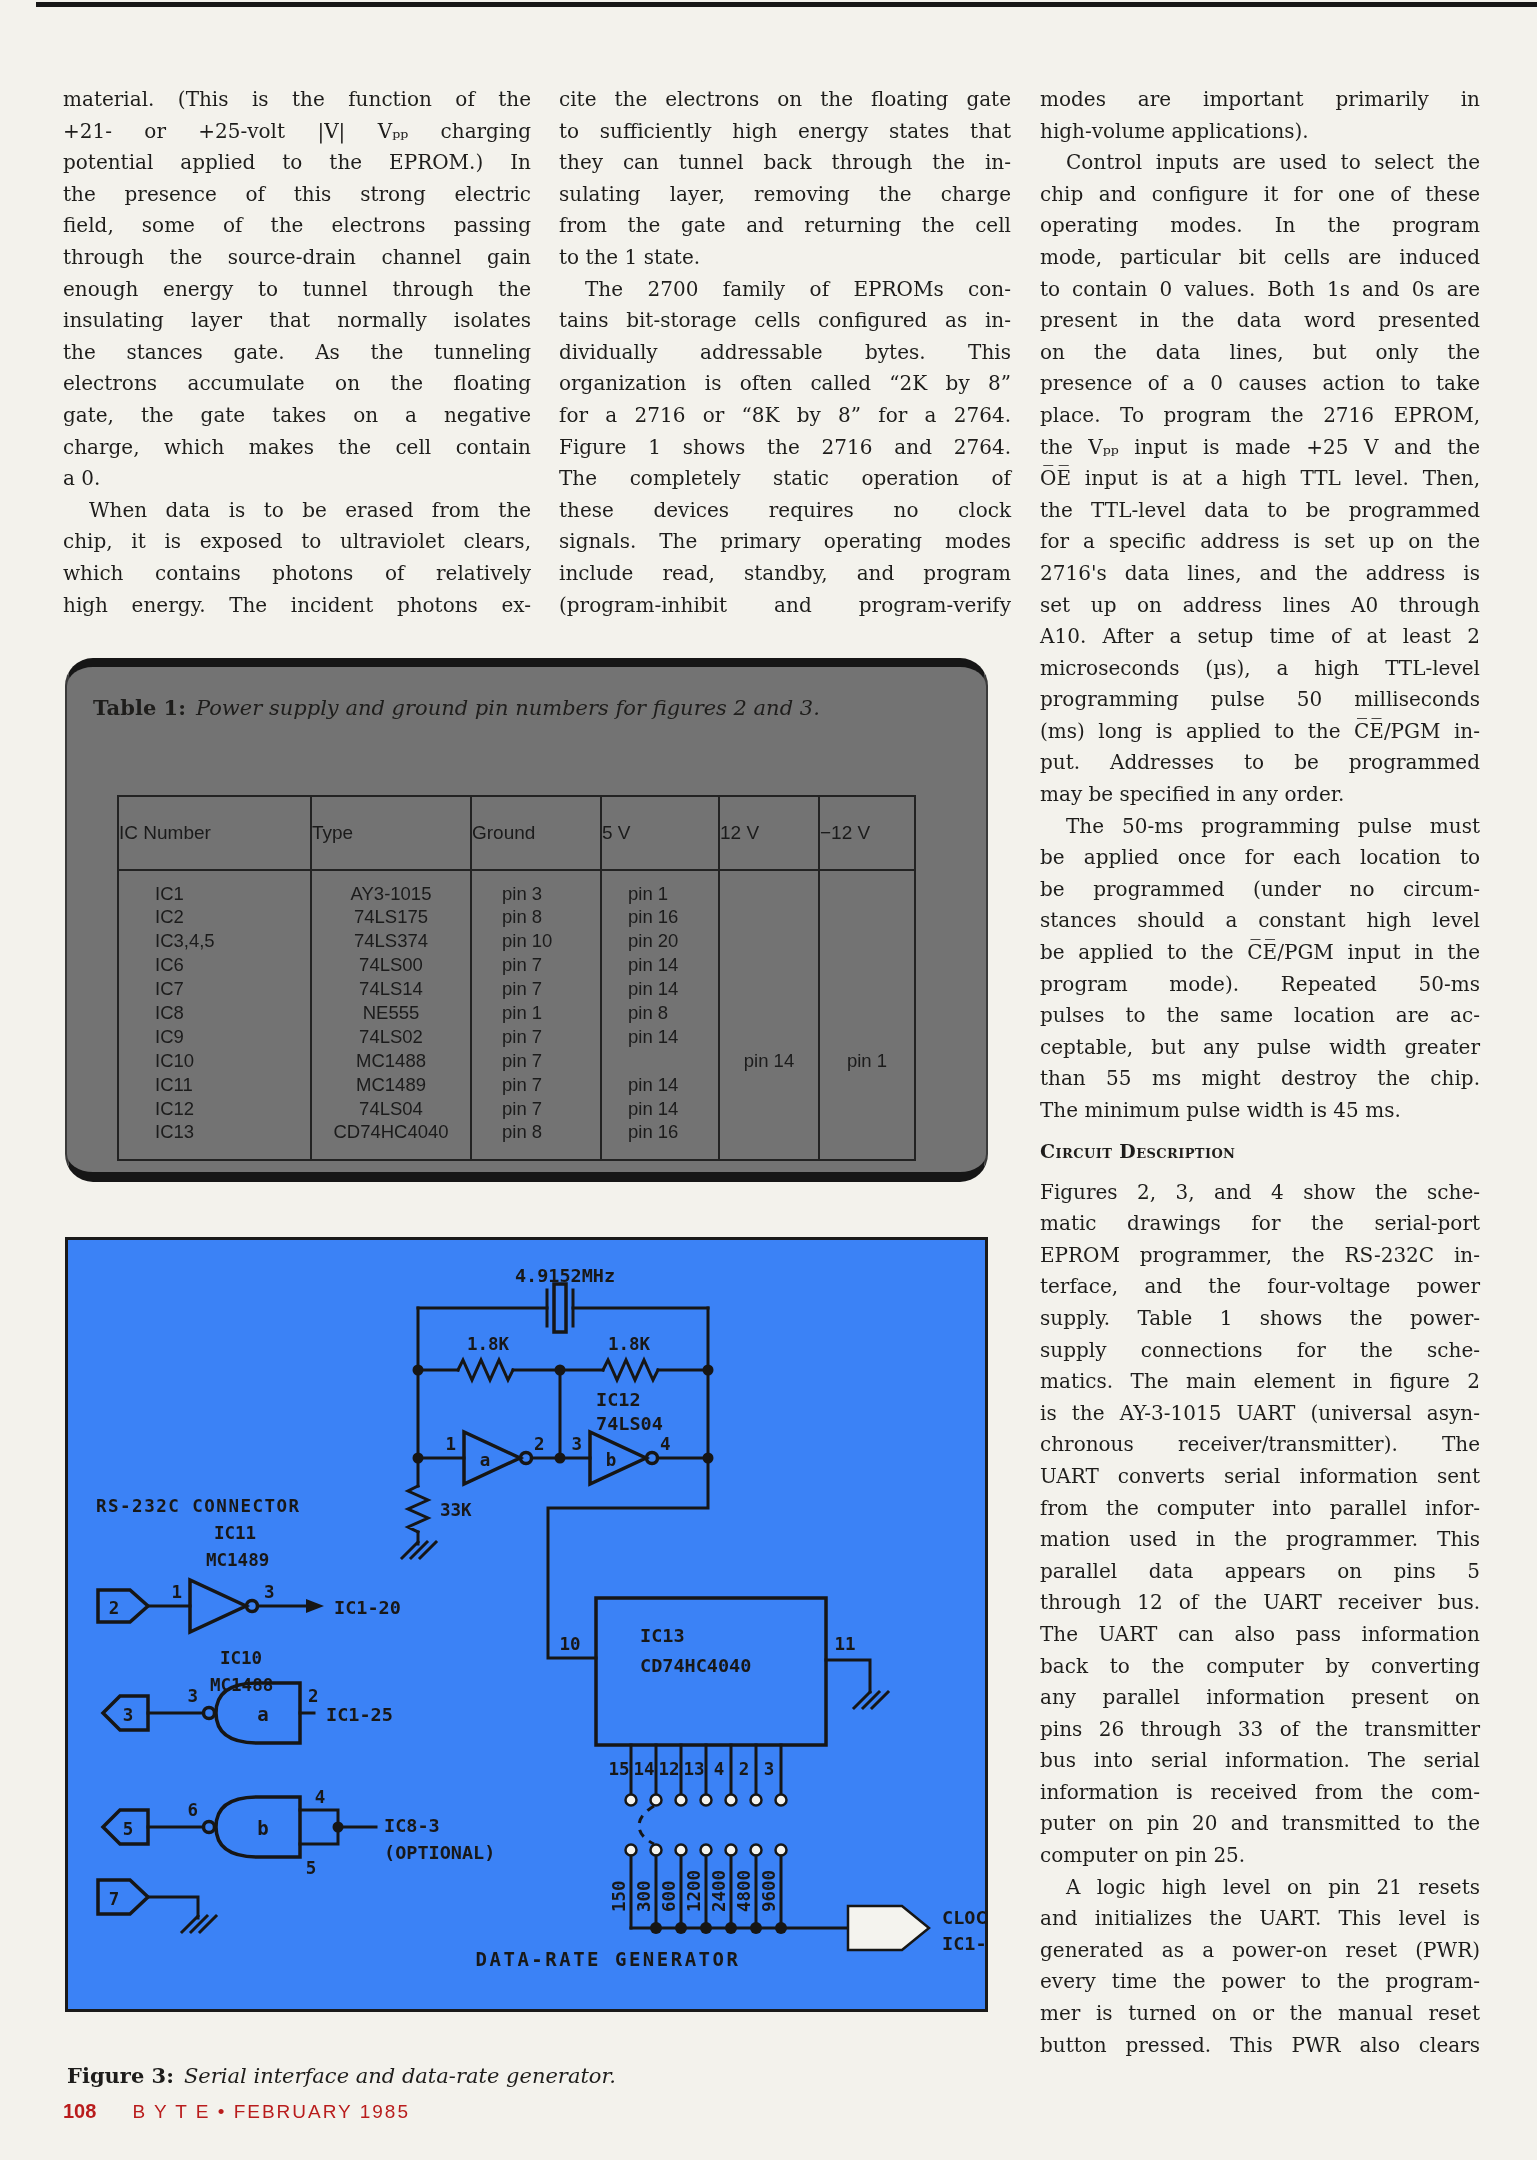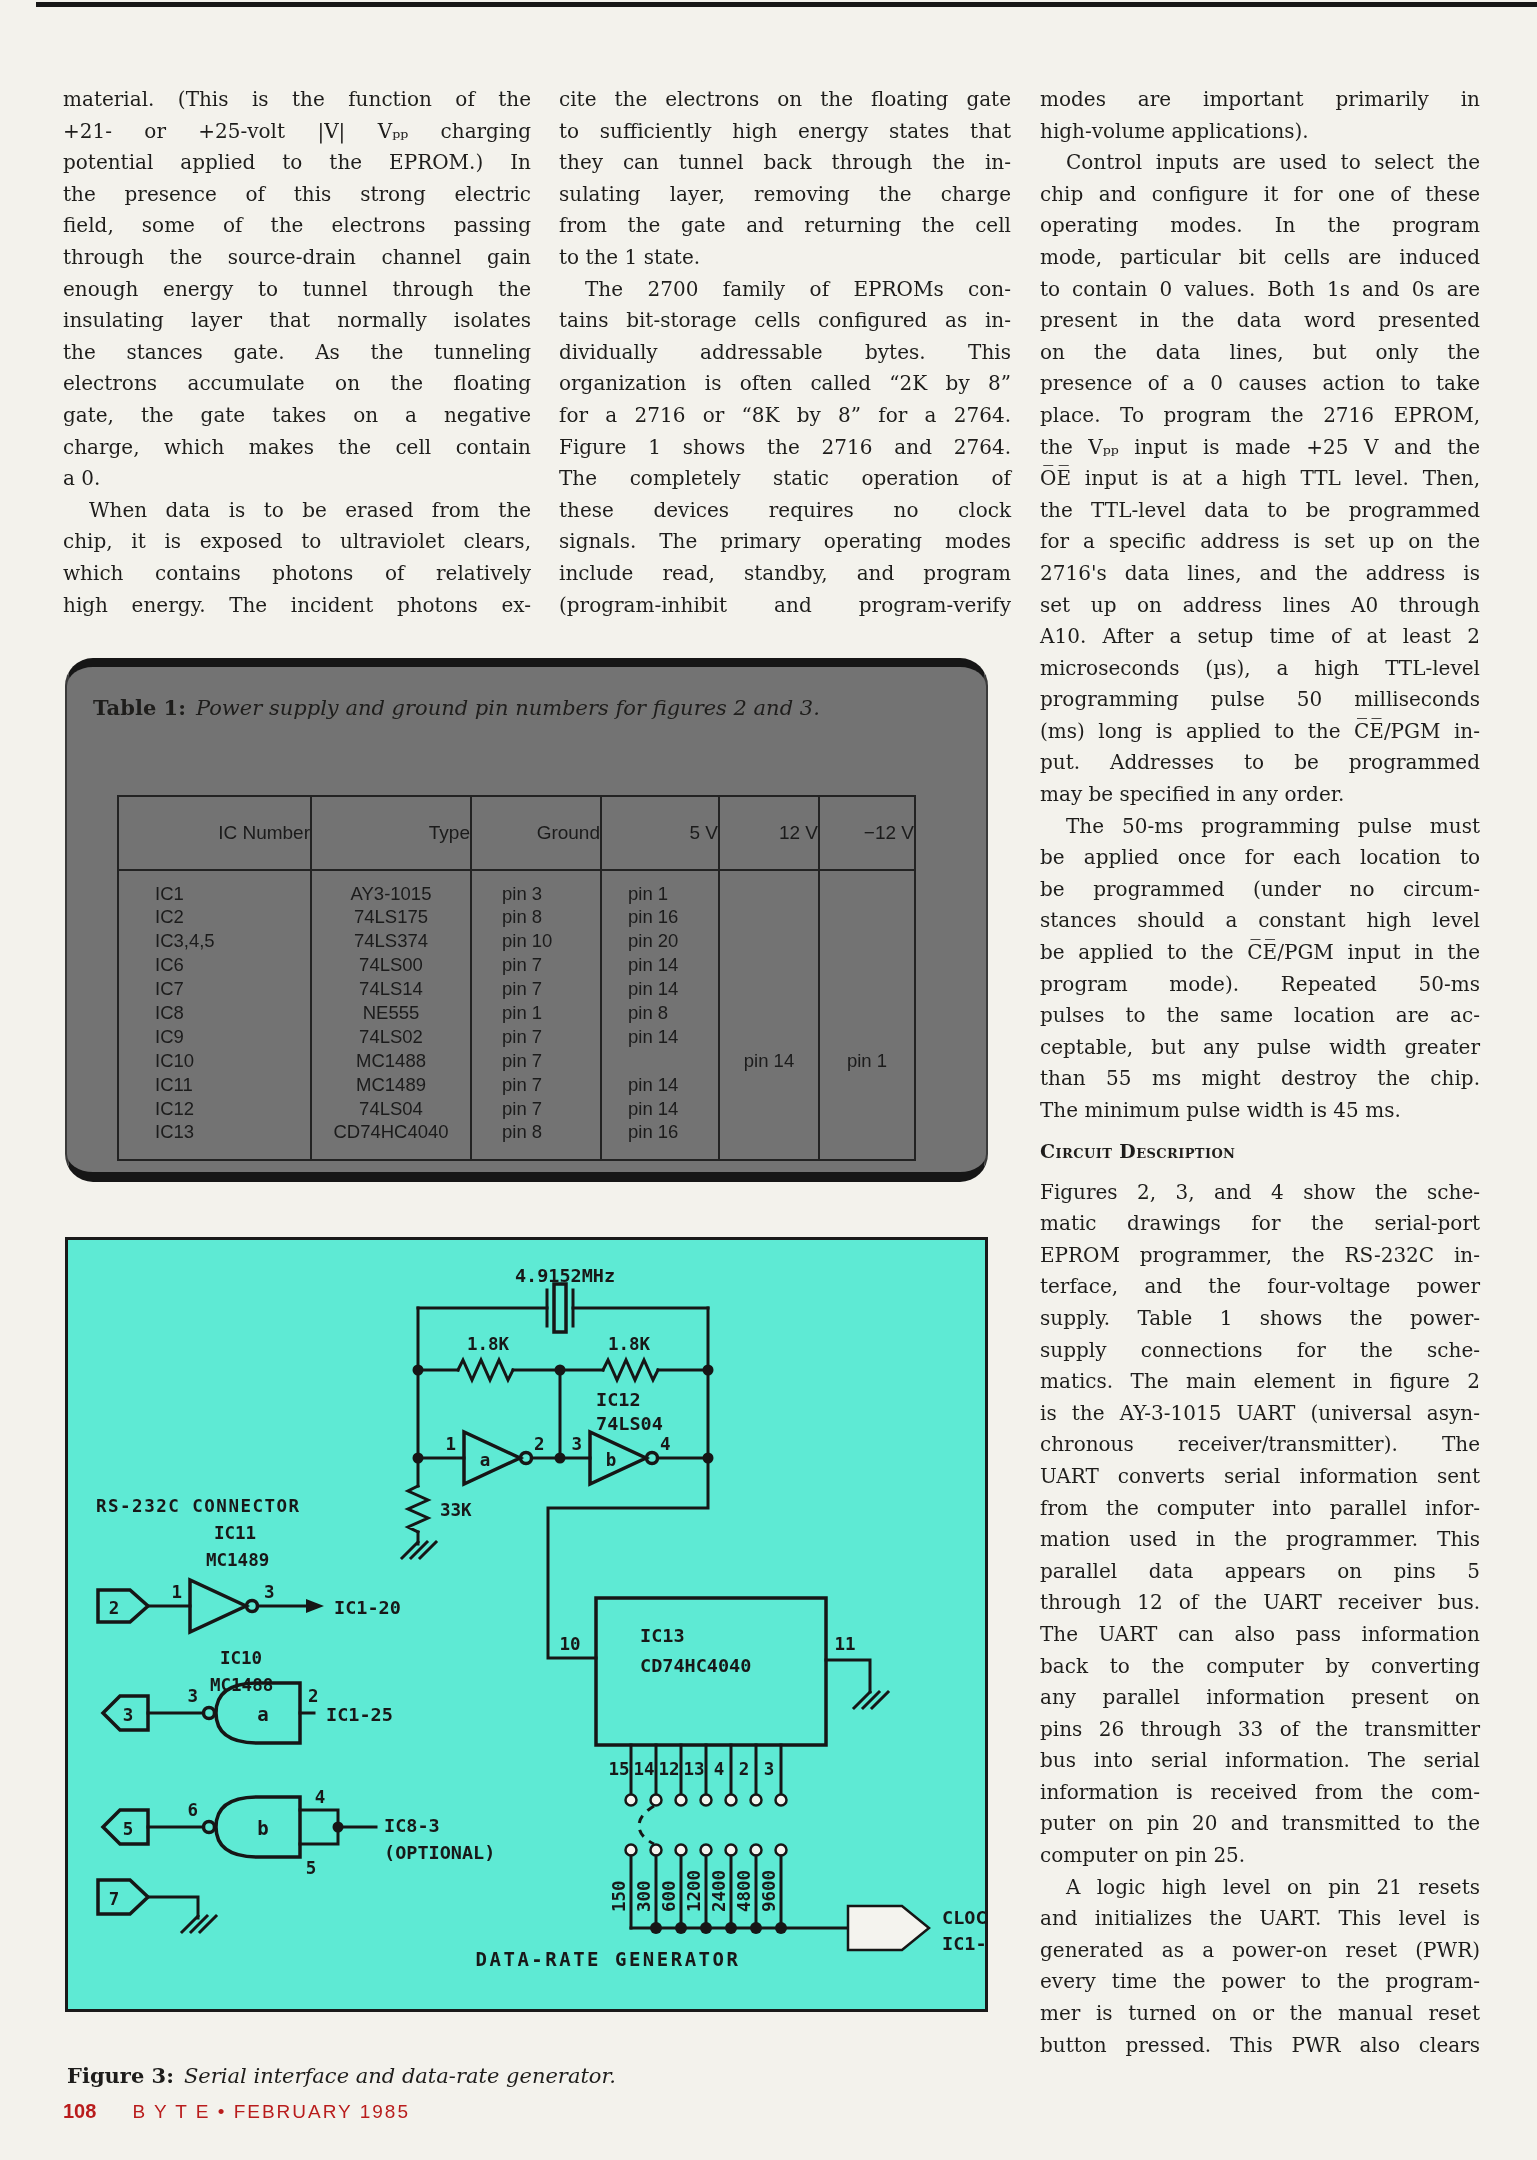--- a/index.html
+++ b/index.html
@@ -23,35 +23,35 @@
   .tablebox { position:absolute; left:65px; top:658px; width:923px; height:524px;
               background:#737373; border-top:9px solid #161616; border-bottom:10px solid #161616;
               border-left:2px solid #3a3a3a; border-right:2px solid #3a3a3a;border-radius:28px; }
   .tabcaption { position:absolute; left:26px; top:28px; font-size:21px; }
   .cap-label { font-weight:bold; margin-right:10px; }
   .cap-text  { font-style:italic; }
   .datatable { position:absolute; left:50px; top:128px; border-collapse:collapse;
                font-family:"Liberation Sans", sans-serif; font-size:18.5px; color:#1b1b1b;
                border:2.5px solid #222; }
   .datatable th, .datatable td { border-left:2px solid #222; border-right:2px solid #222; }
-  .datatable th { height:74px; text-align:right; font-weight:normal; font-size:19px;
+  .datatable th { height:74px; text-align:left; font-weight:normal; font-size:19px;
                   border-bottom:2px solid #222; }
   .datatable td { height:24px; font-size:18.5px; }
   .datatable td:nth-child(1){ padding-left:36px; }
   .datatable td:nth-child(2){ text-align:center; }
   .datatable td:nth-child(3){ padding-left:30px; }
   .datatable td:nth-child(4){ padding-left:26px; }
   .datatable td:nth-child(5){ text-align:center; }
   .datatable td:nth-child(6){ text-align:center; }
   .datatable tbody tr:first-child td { padding-top:12px; }
   .datatable tbody tr:last-child td  { padding-bottom:16px; }
 
   
   .figbox { position:absolute; left:65px; top:1237px; width:923px; height:775px;
-            border:3px solid #1a1a1a; background:#5eead4; }
+            border:3px solid #1a1a1a; background:#3b82f6; }
   .figbox svg { display:block; }
   .wire { stroke:#161616; stroke-width:3; fill:none; stroke-linecap:square; }
   .comp { stroke:#161616; stroke-width:3.5; fill:none; }
   .dot  { fill:#161616; }
   .pad  { stroke:#161616; stroke-width:2.5; fill:#f4f3ee; }
   .fillb{ fill:#161616; }
   .t  { font:bold 17.5px "DejaVu Sans Mono", monospace; fill:#181818; }
   .t2 { font:bold 18.5px "DejaVu Sans Mono", monospace; fill:#181818; }
   .big{ font:bold 19px "DejaVu Sans Mono", monospace; fill:#181818; }
   .sp { letter-spacing:2.5px; }

